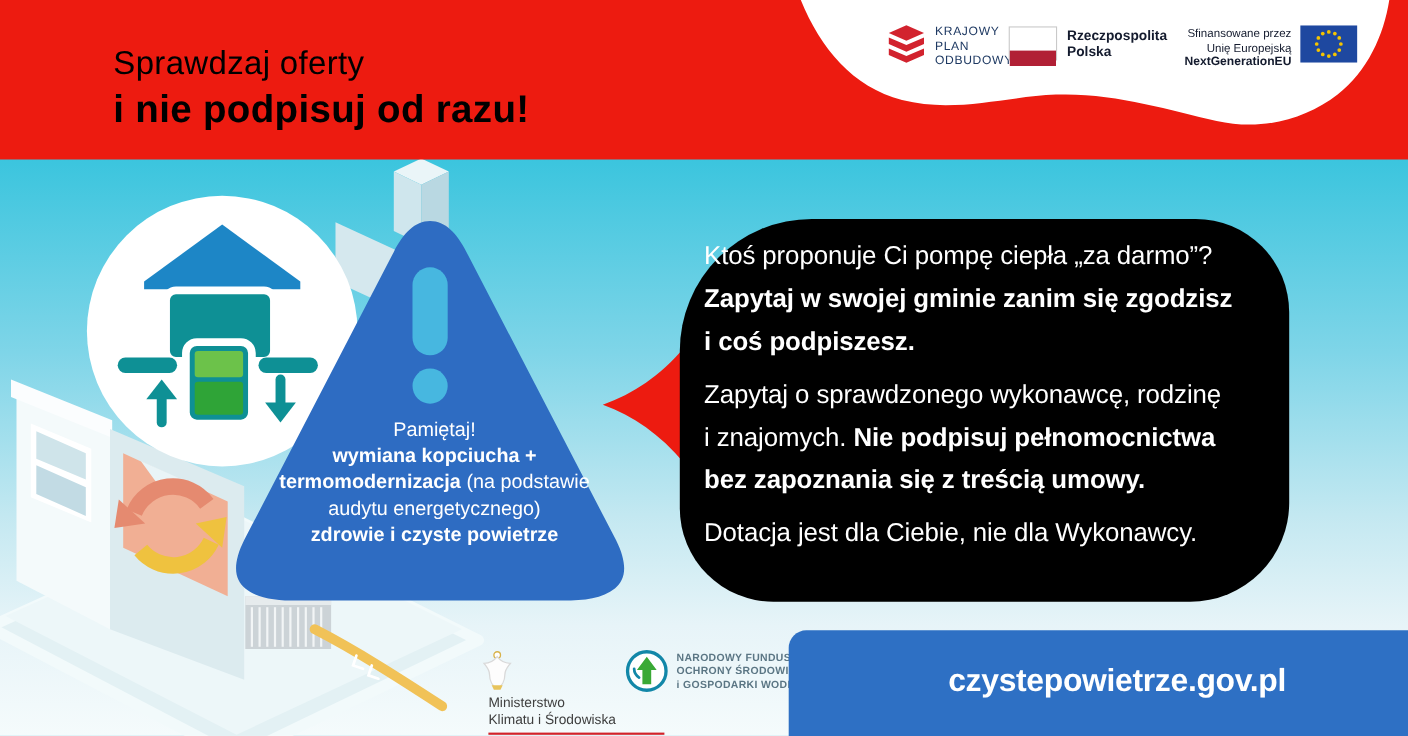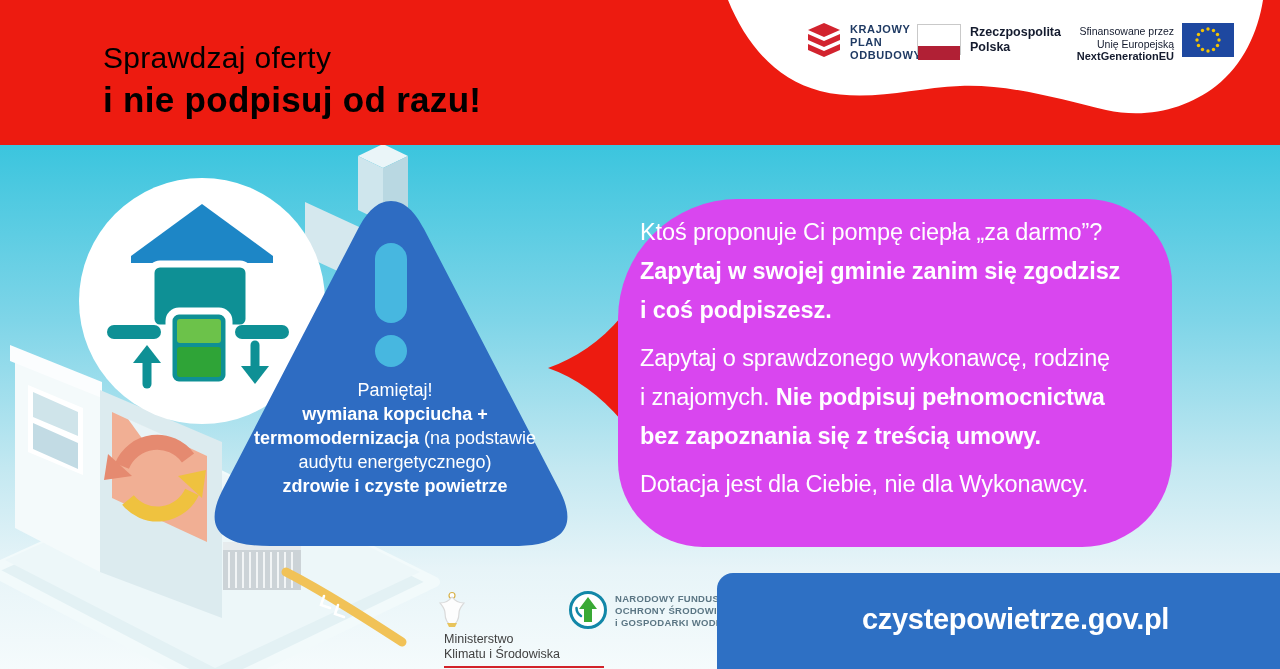--- a/index.html
+++ b/index.html
@@ -9,21 +9,21 @@
       background:linear-gradient(180deg,#28b9d6 0%,#3cc5de 22%,#7fd5e8 48%,
                  #c3e8f1 70%,#e7f4f8 85%,#f5fbfc 100%);}
   svg{display:block;}
   
   .header-svg{position:absolute;left:0;top:0;}
   .title{position:absolute;left:103px;top:38px;color:#000000;}
   .title .l1{font-size:30px;font-weight:400;line-height:40px;letter-spacing:.3px;}
   .title .l2{font-size:35px;font-weight:700;line-height:44px;letter-spacing:.3px;}
   .logos{position:absolute;top:0;left:0;width:1280px;height:80px;}
   .kpo{position:absolute;left:806px;top:22px;display:flex;align-items:flex-start;}
-  .kpo-text{margin-left:8px;color:#1f3a63;font-weight:700;font-size:11px;
+  .kpo-text{margin-left:8px;color:#1f3a63;font-weight:400;font-size:11px;
             line-height:13px;letter-spacing:.6px;padding-top:1px;}
   .pl{position:absolute;left:917px;top:23px;display:flex;align-items:center;}
   .pl-flag{width:44px;height:31px;border:1px solid #c9c9c9;box-sizing:border-box;background:#fff;}
   .pl-flag .low{height:50%;background:#b12035;margin-top:50%;}
   .pl-text{margin-left:9px;color:#141b2e;font-weight:700;font-size:12.5px;line-height:15px;padding-top:2px;}
   .eu{position:absolute;left:1060px;top:23px;display:flex;align-items:flex-start;}
   .eu-text{width:114px;text-align:right;color:#141b2e;font-size:10.5px;line-height:12.5px;padding-top:2px;}
   .eu-text .b{font-weight:700;font-size:11px;}
   .eu-flag{margin-left:8px;}
   
@@ -152,21 +152,21 @@
     <div>Pamiętaj!</div>
     <div><b>wymiana kopciucha +</b></div>
     <div><b>termomodernizacja</b><span> (na podstawie</span></div>
     <div><span>audytu energetycznego)</span></div>
     <div><b>zdrowie i czyste powietrze</b></div>
   </div>
 
   <svg class="tail-svg" width="74" height="105" viewBox="0 0 74 105">
     <path d="M74 0 C52 26 28 42 0 52 C28 62 52 79 74 105 Z" fill="#ed1b10"></path>
   </svg>
-  <div class="bubble" style="background:#d946ef;">
+  <div class="bubble" style="background:#000000;">
     <p>
       <span class="ln" style="display:block">Ktoś proponuje Ci pompę ciepła „za darmo”?</span>
       <b class="ln" style="display:block">Zapytaj w swojej gminie zanim się zgodzisz</b>
       <b class="ln" style="display:block">i coś podpiszesz.</b>
     </p>
     <p>
       <span class="ln" style="display:block">Zapytaj o sprawdzonego wykonawcę, rodzinę</span>
       <span class="ln" style="display:block"><span>i znajomych. </span><b>Nie podpisuj pełnomocnictwa</b></span>
       <b class="ln" style="display:block">bez zapoznania się z treścią umowy.</b>
     </p>

